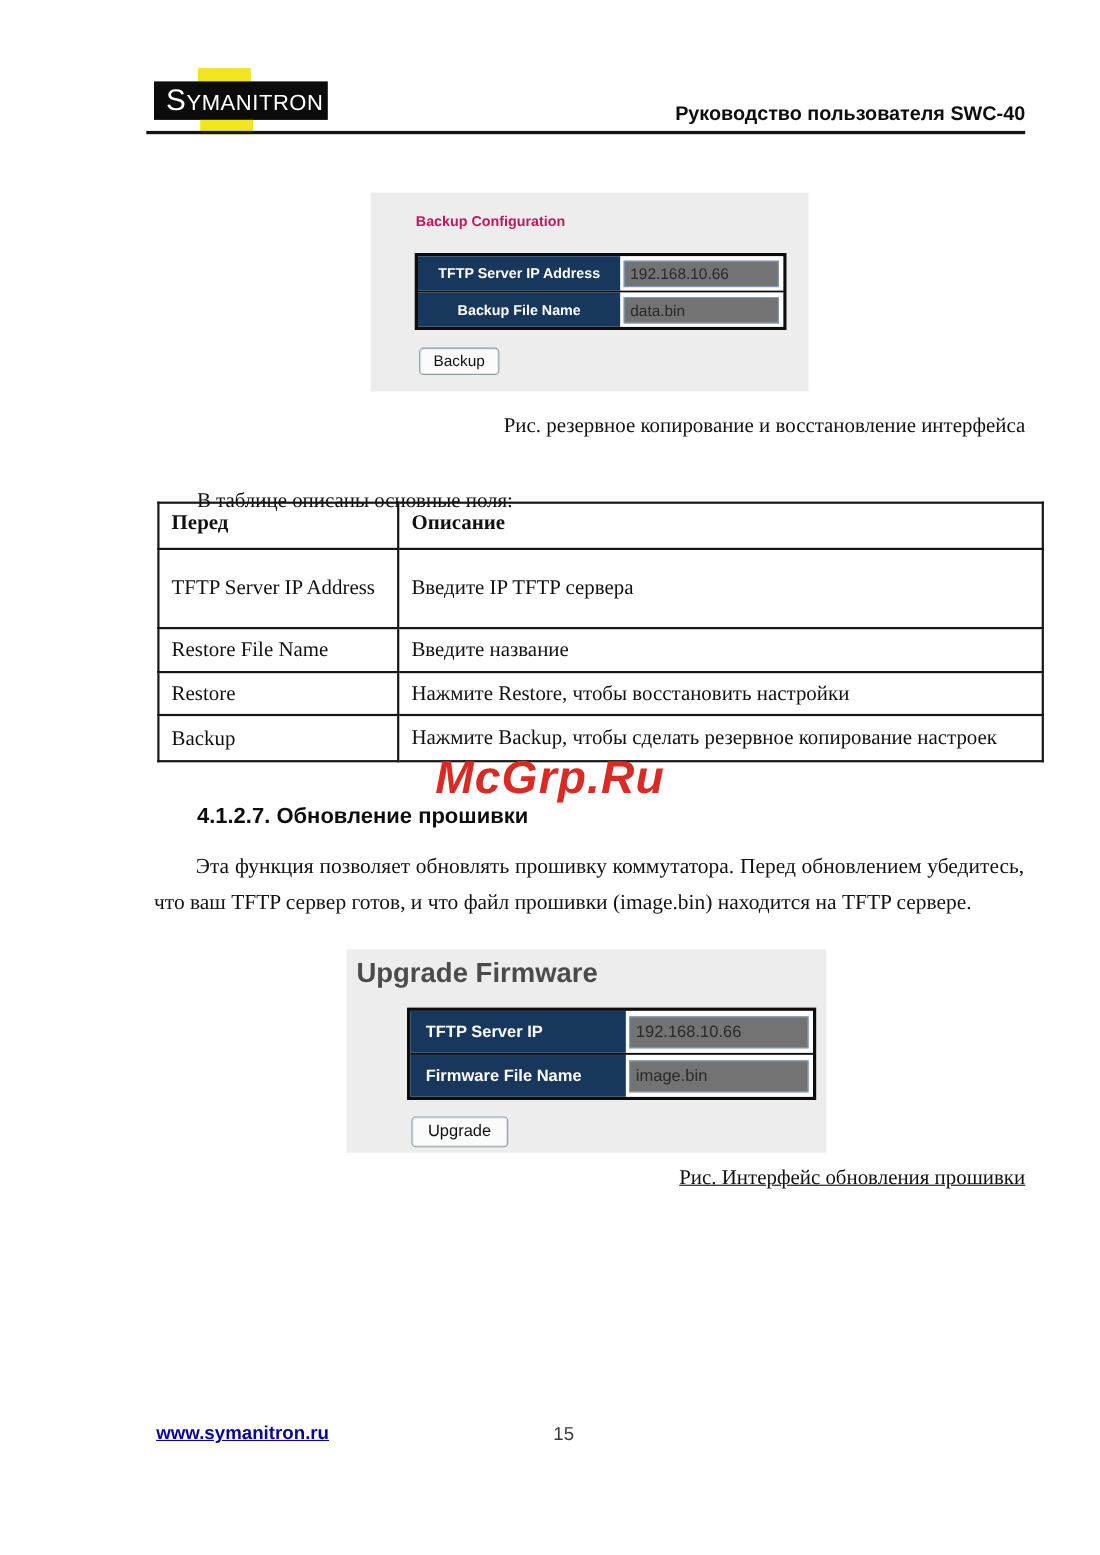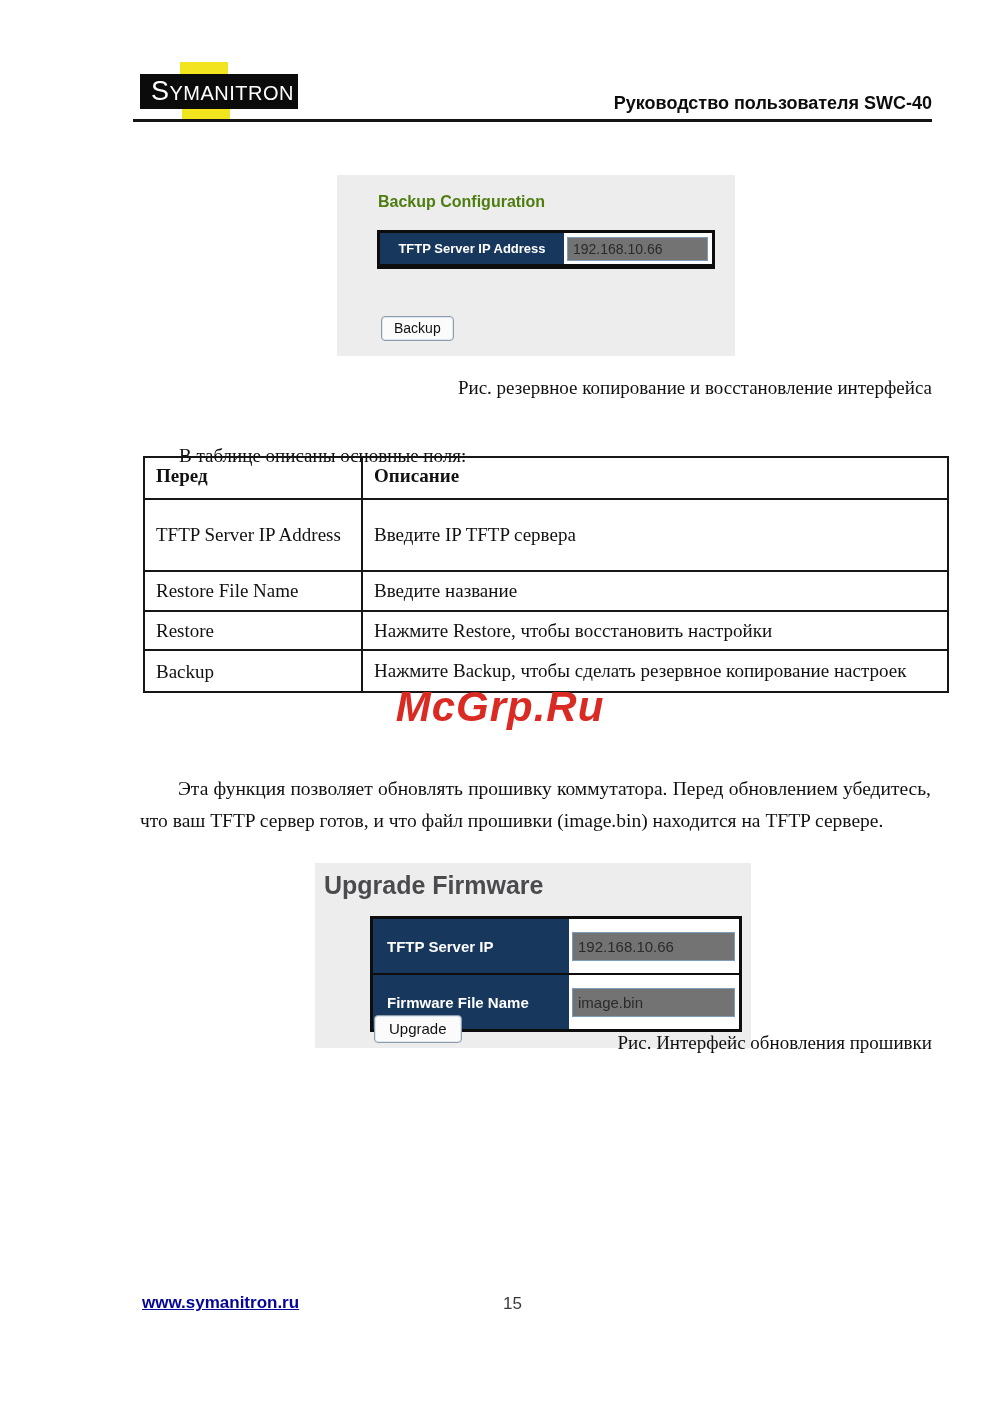--- a/index.html
+++ b/index.html
@@ -29,53 +29,53 @@
     font-family: "Liberation Sans", "DejaVu Sans", sans-serif;
     font-weight: bold; font-size: 18px; color: #0d0d0d;
   }
   .header-rule { position: absolute; left: 133px; top: 119px; width: 799px; height: 3px; background: #141414; }
 
   
   .panel { position: absolute; background: #eeedee; }
   .panel-backup { left: 337px; top: 175px; width: 398px; height: 181px; }
   .panel-upgrade { left: 315px; top: 863px; width: 436px; height: 185px; }
   .panel-title { position: absolute; font-family: "Liberation Sans", "DejaVu Sans", sans-serif; font-weight: bold; }
-  .panel-backup .panel-title { left: 41px; top: 18px; font-size: 16px; color: #4d7c0f; }
+  .panel-backup .panel-title { left: 41px; top: 18px; font-size: 13px; color: #be185d; }
   .panel-upgrade .panel-title { left: 9px; top: 8px; font-size: 25px; color: #4b4b4d; }
   .ui-table { position: absolute; border: 3px solid #0d0d0d; background: #ffffff; }
   .panel-backup .ui-table { left: 40px; top: 55px; width: 338px; }
   .panel-upgrade .ui-table { left: 55px; top: 53px; width: 372px; }
   .ui-row { display: flex; align-items: stretch; }
   .ui-row.first { border-bottom: 2px solid #0d0d0d; }
   .ui-label {
     background: #17375d; color: #ffffff;
     font-family: "Liberation Sans", "DejaVu Sans", sans-serif; font-weight: bold;
     display: flex; align-items: center;
   }
   .panel-backup .ui-label { width: 184px; height: 31px; font-size: 13px; justify-content: center; }
-  .panel-upgrade .ui-label { width: 196px; height: 54px; font-size: 15px; padding-left: 14px; }
+  .panel-upgrade .ui-label { width: 196px; height: 38px; font-size: 15px; padding-left: 14px; }
   .ui-value { flex: 1; background: #ffffff; display: flex; align-items: center; padding: 2px 4px 2px 3px; }
   .ui-value input {
     width: 100%; border: 1px solid #7f9db9; background: #737373;
     font-family: "Liberation Sans", "DejaVu Sans", sans-serif; color: #2a2a2a; padding-left: 5px;
   }
   .panel-backup .ui-value input { height: 24px; font-size: 14px; }
   .panel-upgrade .ui-value input { height: 29px; font-size: 15px; }
   .ui-button {
     position: absolute; background: #fbfbfb; border: 1px solid #8d9cac;
     border-radius: 4px; box-shadow: inset 0 0 0 1px #dfe6ec;
     font-family: "Liberation Sans", "DejaVu Sans", sans-serif; color: #111111; cursor: pointer;
   }
   .panel-backup .ui-button { left: 44px; top: 141px; font-size: 14px; padding: 3px 12px 4px; }
   .panel-upgrade .ui-button { left: 59px; top: 152px; font-size: 15px; padding: 4px 14px 5px; }
 
   
   .fig-caption { position: absolute; left: 140px; width: 792px; text-align: right; font-size: 19px; color: #111111; }
   .caption-1 { top: 377px; }
-  .caption-2 { top: 1032px; }
+  .caption-2 { top: 1060px; text-decoration: underline; }
   .table-intro { position: absolute; left: 179px; top: 417px; font-size: 19px; color: #111111; margin-top: 28px; }
 
   .fields-table {
     position: absolute; left: 143px; top: 456px; width: 806px;
     border-collapse: collapse; font-size: 19px; color: #111111;
   }
   .fields-table th, .fields-table td { border: 2px solid #161616; padding: 4px 11px; text-align: left; font-weight: normal; }
   .fields-table th { font-weight: bold; vertical-align: top; padding-top: 7px; height: 42px; }
   .fields-table .col-field { width: 218px; }
   .fields-table .row-1 td { height: 72px; }
@@ -126,20 +126,26 @@
 
   <div class="panel panel-backup">
     <div class="panel-title">Backup Configuration</div>
     <div class="ui-table">
       <div class="ui-row first">
         <div class="ui-label">TFTP Server IP Address</div>
         <div class="ui-value">
           <input type="text" value="192.168.10.66" style="">
         </div>
       </div>
+      <div class="ui-row">
+        <div class="ui-label">Backup File Name</div>
+        <div class="ui-value">
+          <input type="text" value="data.bin" style="">
+        </div>
+      </div>
     </div>
     <button class="ui-button">Backup</button>
   </div>
 
   <div class="fig-caption caption-1">Рис. резервное копирование и восстановление интерфейса</div>
   <div class="table-intro">В таблице описаны основные поля:</div>
 
   <table class="fields-table">
     <tbody>
         <tr>
@@ -160,20 +166,21 @@
     </tr>
     <tr class="row-4">
       <td class="cell-field">Backup</td>
       <td>Нажмите Backup, чтобы сделать резервное копирование настроек</td>
     </tr>
   </tbody>
     </table>
 
   <div class="watermark">McGrp.Ru</div>
 
+  <div class="section-heading">4.1.2.7. Обновление прошивки</div>
   <div class="body-paragraph">Эта функция позволяет обновлять прошивку коммутатора. Перед обновлением убедитесь, что ваш TFTP сервер готов, и что файл прошивки (image.bin) находится на TFTP сервере.</div>
 
   <div class="panel panel-upgrade">
     <div class="panel-title">Upgrade Firmware</div>
     <div class="ui-table">
       <div class="ui-row first">
         <div class="ui-label">TFTP Server IP</div>
         <div class="ui-value">
           <input type="text" value="192.168.10.66" style="">
         </div>

